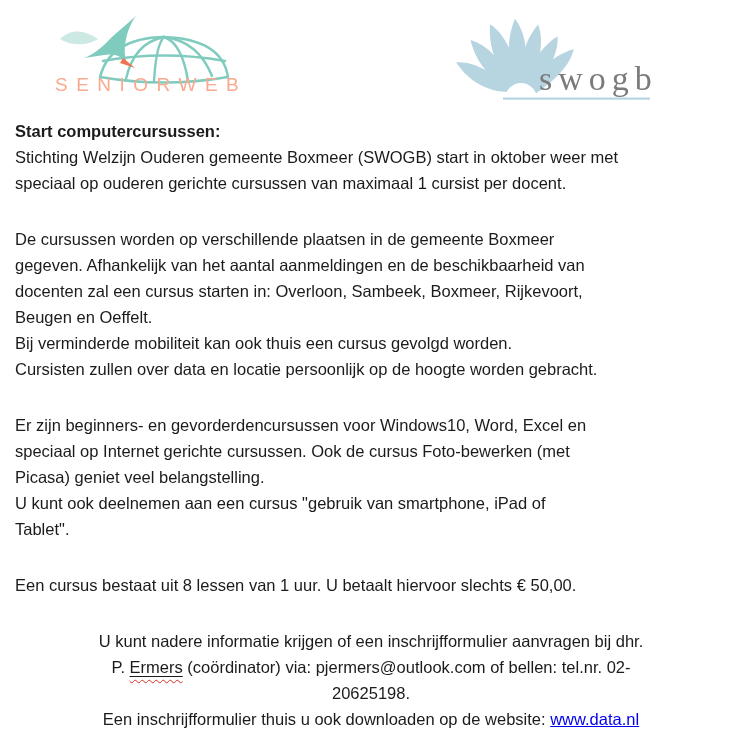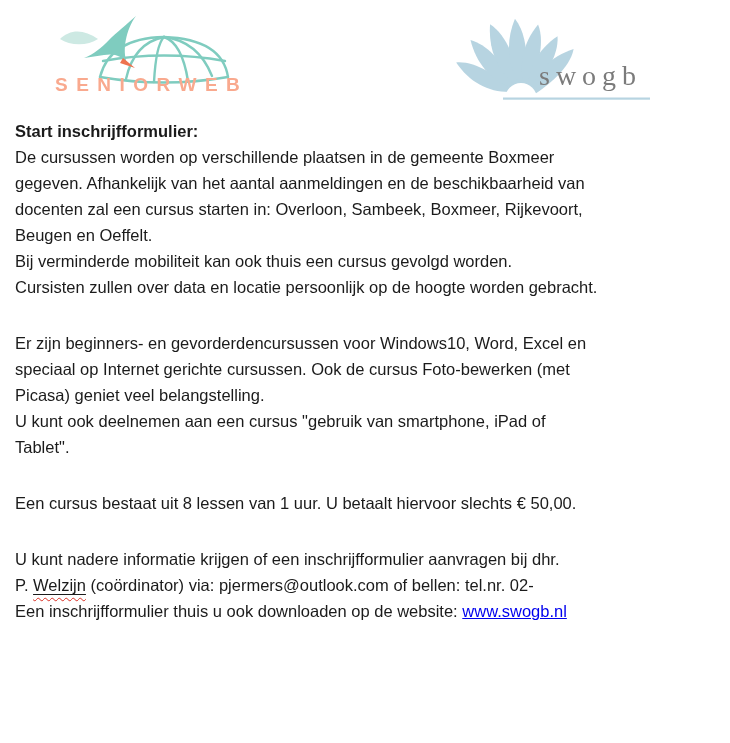--- a/index.html
+++ b/index.html
@@ -9,38 +9,38 @@
   }
 
   
   .logo { position:absolute; }
   .logo-seniorweb { left:52px; top:13px; width:180px; height:92px; }
   .logo-swogb    { left:455px; top:12px; width:200px; height:96px; }
   .logo svg { position:absolute; left:0; top:0; }
 
   .sw-wordmark {
     position:absolute; left:3px; top:61px;
-    font-size:19px; font-weight:bold; letter-spacing:8.5px;
+    font-size:19px; font-weight:normal; letter-spacing:8.5px;
     color:var(--sw-salmon); white-space:nowrap;
   }
   .sg-wordmark {
     position:absolute; left:84px; top:48px;
     font-family:"Liberation Serif", serif;
-    font-size:28px; letter-spacing:6px;
+    font-size:34px; letter-spacing:6px;
     color:var(--sg-gray); white-space:nowrap;
   }
 
   
   .doc {
     position:absolute; left:15px; top:118px; width:712px;
     font-size:16.5px; line-height:26px; color:var(--text);
   }
   .doc-heading { font-weight:bold; }
   .para { margin:0 0 30px 0; }
-  .para:last-child { margin-bottom:0; }
+  .para:last-child { margin-bottom:0;text-align:center; }
   .lines { white-space:pre-line; }
 
   .uline {
     text-decoration:underline;
     text-decoration-thickness:1px;
     text-underline-offset:3px;
   }
   .squiggle {
     text-decoration:underline wavy var(--squiggle-red);
     text-decoration-thickness:1px;
@@ -90,38 +90,41 @@
         <path transform="rotate(32)" d="M2 -12 C -10 -30 -12 -52 -2 -74 C 10 -58 8 -30 5 -12 Z" style="fill:var(--sg-blue)"></path>
         <path transform="rotate(48)" d="M2 -12 C -10 -30 -12 -52 -2 -74 C 10 -58 8 -30 5 -12 Z" style="fill:var(--sg-blue)"></path>
       </g>
       <path d="M50 87 A 16 16 0 0 1 82 87 L50 87 Z" fill="#ffffff"></path>
       <rect x="48" y="85.5" width="147" height="2.2" style="fill:var(--sg-blue)"></rect>
     </svg>
     <span class="sg-wordmark">swogb</span>
   </div>
 
   <div class="doc">
-    <div class="doc-heading">Start inschrijfformulier:</div>
+    <div class="doc-heading">Start computercursussen:</div>
 
+    <div class="para lines">Stichting Welzijn Ouderen gemeente Boxmeer (SWOGB) start in oktober weer met
+speciaal op ouderen gerichte cursussen van maximaal 1 cursist per docent.</div>
 
     <div class="para lines">De cursussen worden op verschillende plaatsen in de gemeente Boxmeer
 gegeven. Afhankelijk van het aantal aanmeldingen en de beschikbaarheid van
 docenten zal een cursus starten in: Overloon, Sambeek, Boxmeer, Rijkevoort,
 Beugen en Oeffelt.
 Bij verminderde mobiliteit kan ook thuis een cursus gevolgd worden.
 Cursisten zullen over data en locatie persoonlijk op de hoogte worden gebracht.</div>
 
     <div class="para lines">Er zijn beginners- en gevorderdencursussen voor Windows10, Word, Excel en
 speciaal op Internet gerichte cursussen. Ook de cursus Foto-bewerken (met
 Picasa) geniet veel belangstelling.
 U kunt ook deelnemen aan een cursus "gebruik van smartphone, iPad of
 Tablet".</div>
 
     <div class="para lines">Een cursus bestaat uit 8 lessen van 1 uur. U betaalt hiervoor slechts € 50,00.</div>
 
     <div class="para">
       <div>U kunt nadere informatie krijgen of een inschrijfformulier aanvragen bij dhr.</div>
-      <div><span>P. </span><span class="uline"><span class="squiggle">Welzijn</span></span><span> (coördinator) via: pjermers@outlook.com of bellen: tel.nr. 02-</span></div>
-      <div><span>Een inschrijfformulier thuis u ook downloaden op de website: </span><a class="weblink">www.swogb.nl</a></div>
+      <div><span>P. </span><span class="uline"><span class="squiggle">Ermers</span></span><span> (coördinator) via: pjermers@outlook.com of bellen: tel.nr. 02-</span></div>
+      <div>20625198.</div>
+      <div><span>Een inschrijfformulier thuis u ook downloaden op de website: </span><a class="weblink">www.data.nl</a></div>
     </div>
   </div>
 
 </div>
 
 </body></html>

